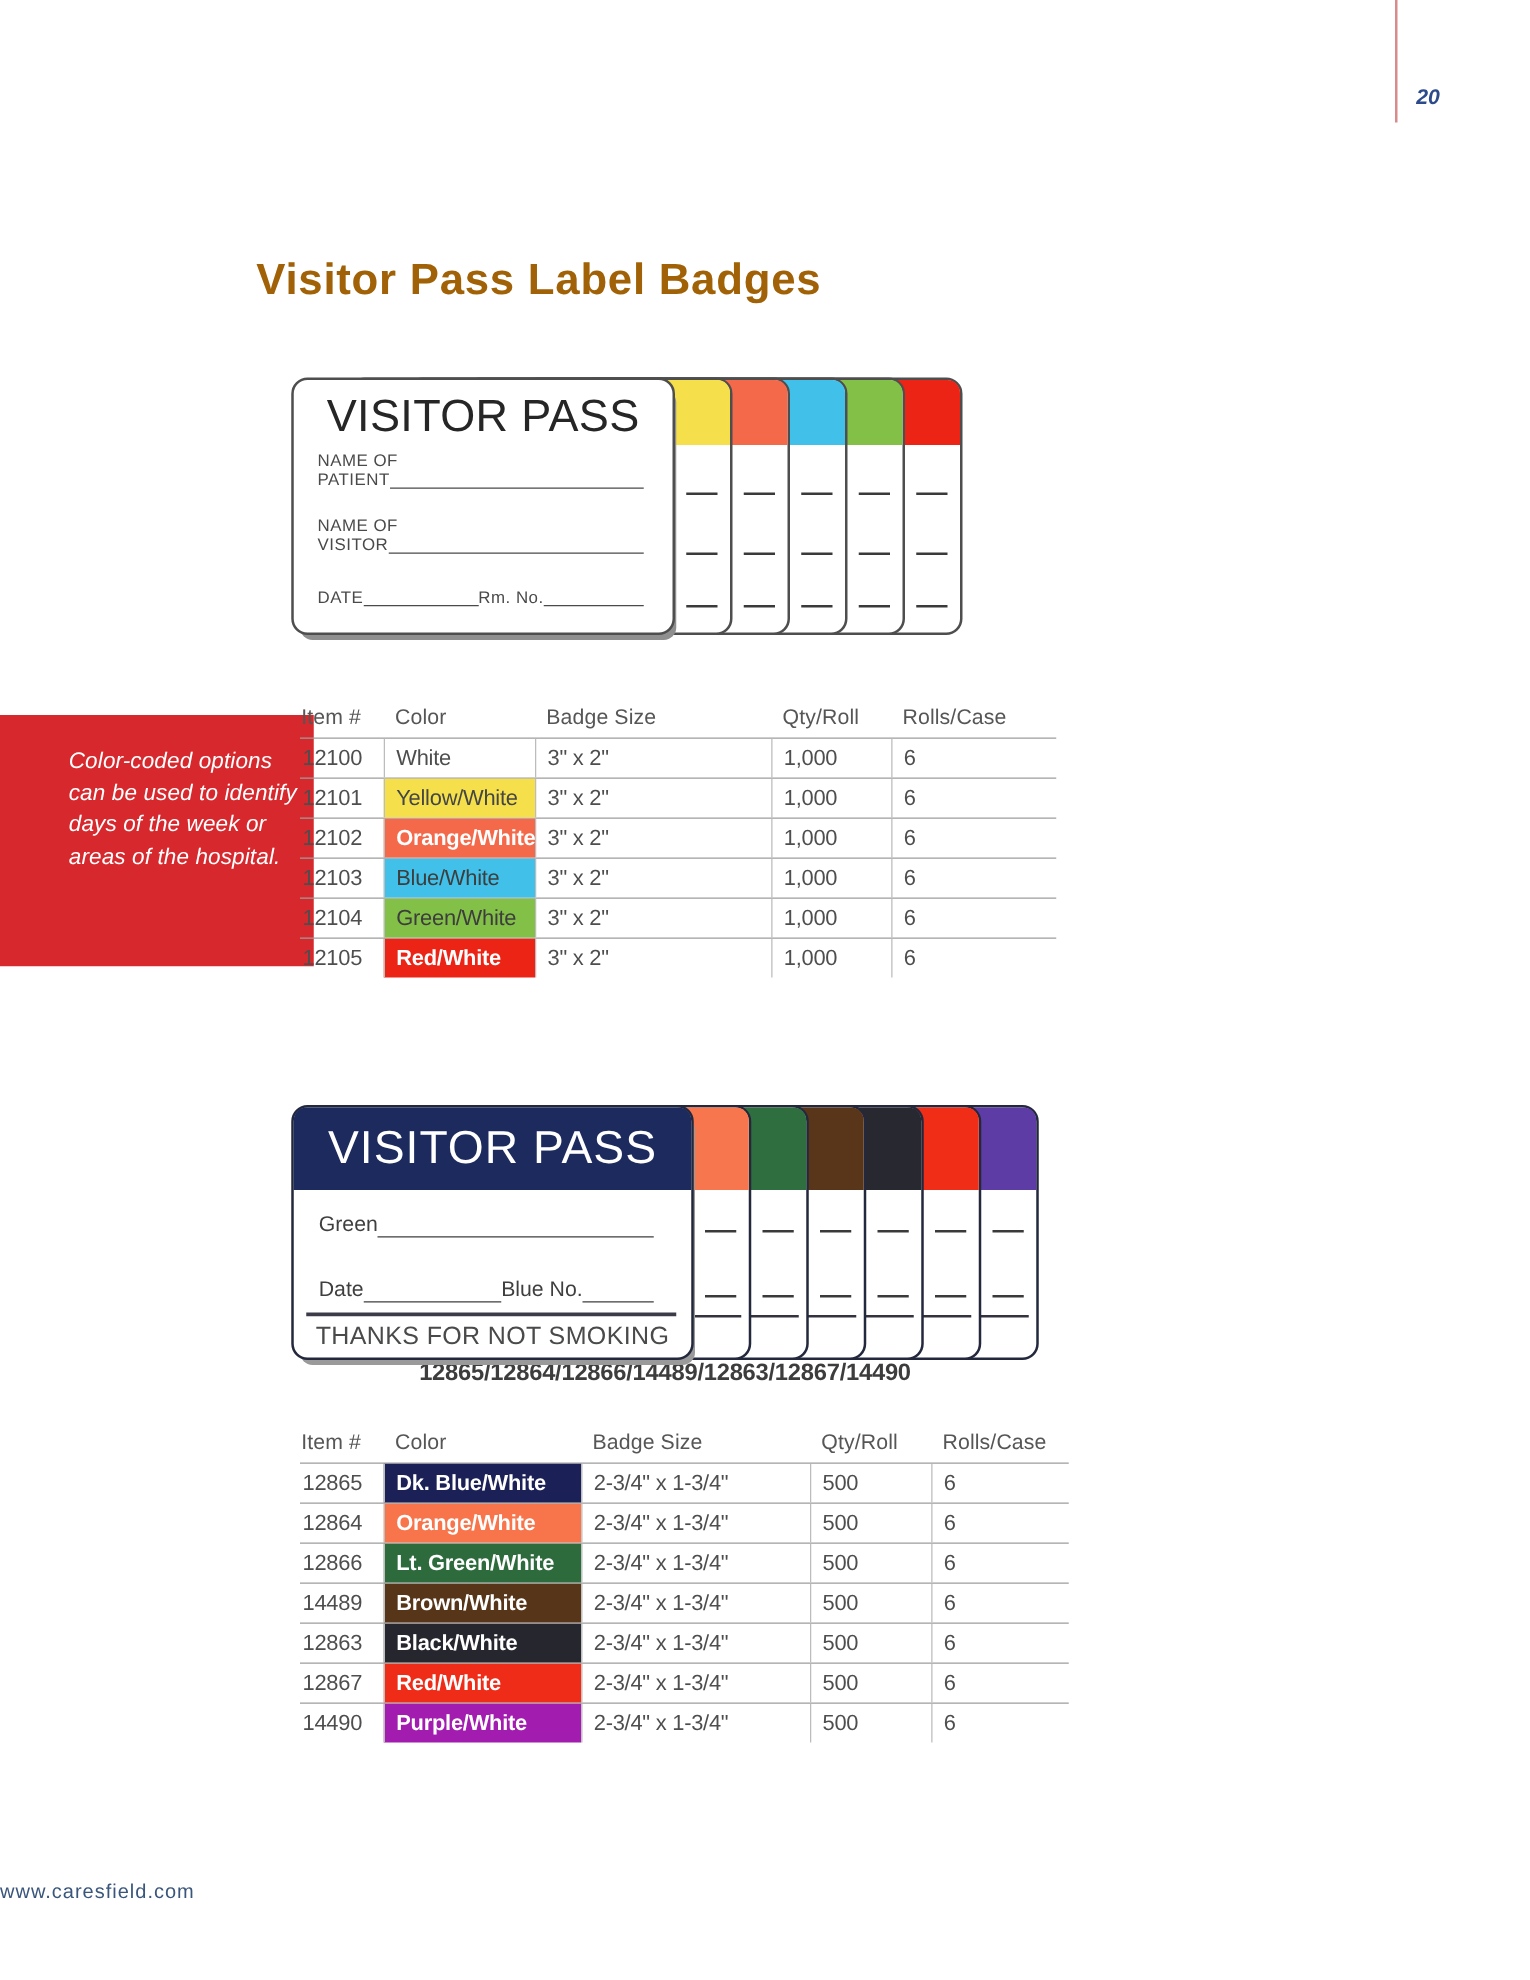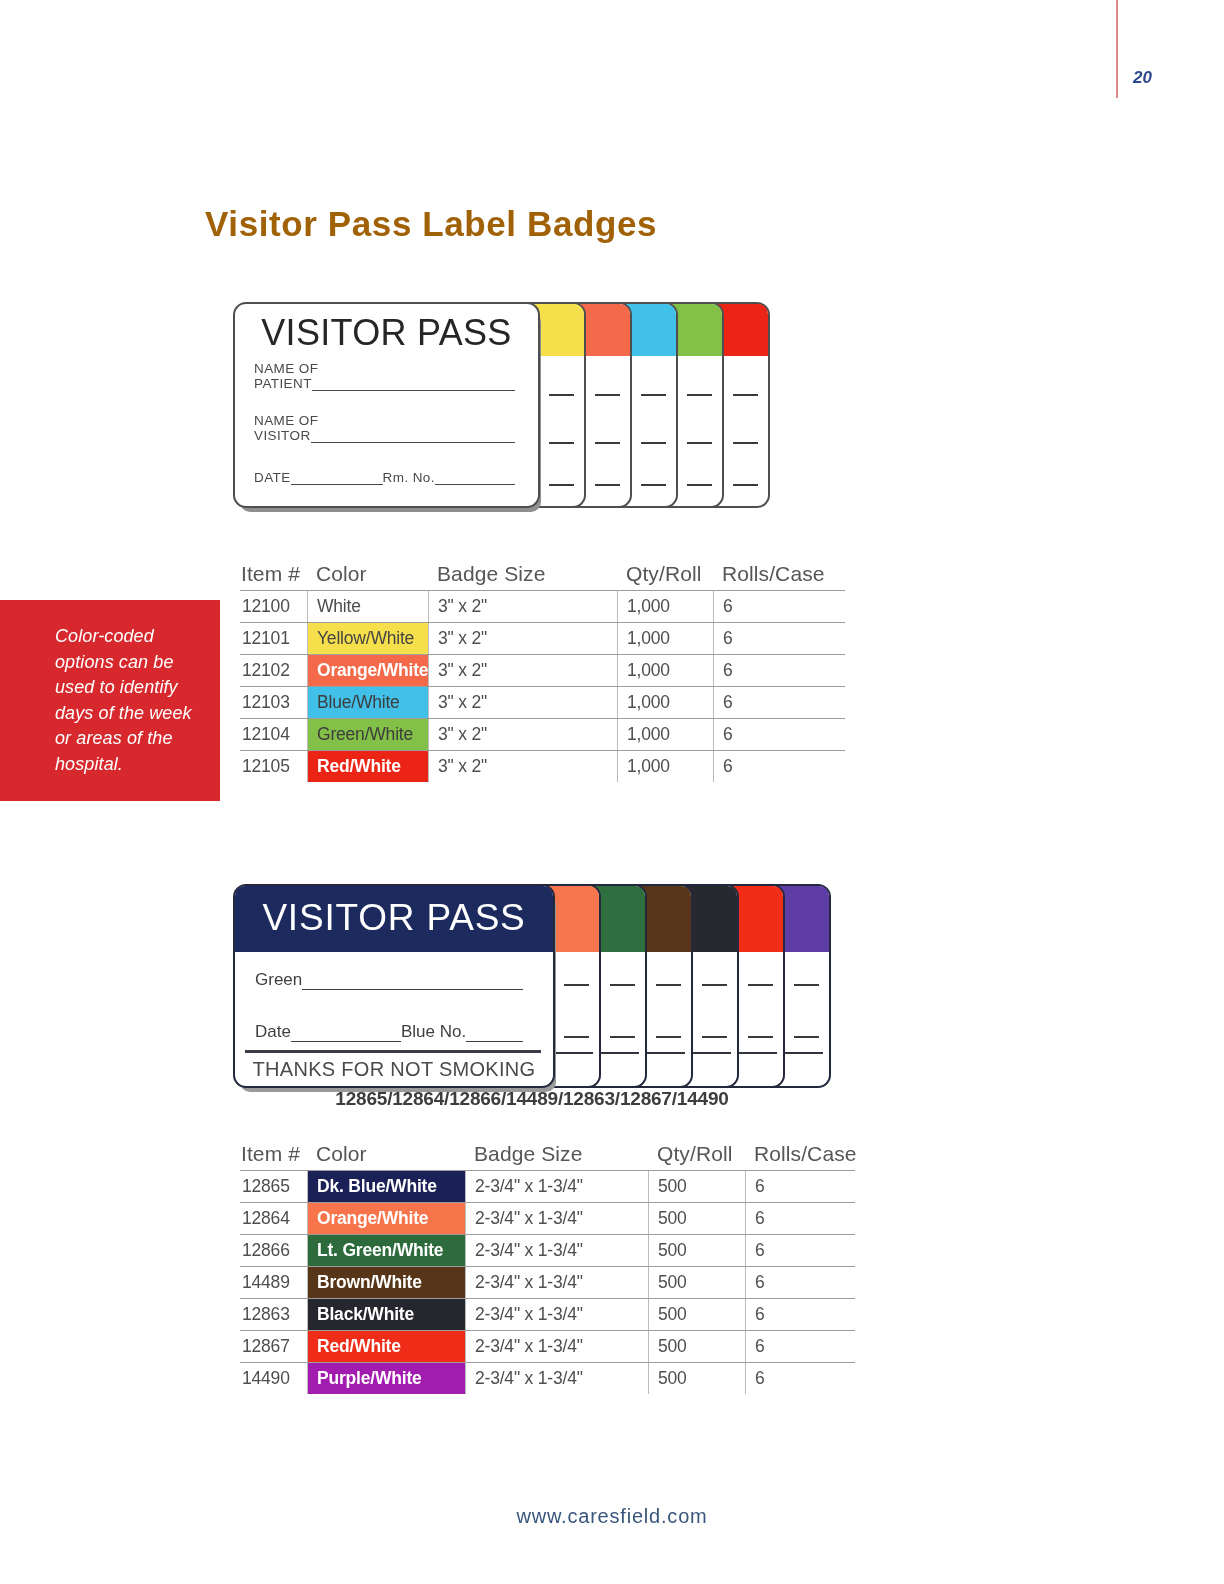--- a/index.html
+++ b/index.html
@@ -47,43 +47,43 @@
   .fld2 { position:absolute; left:20px; right:30px; color:#3f3f3f; font-size:17px; }
   .n2 { top:84px; } .d2 { top:136px; }
   .rule2 { position:absolute; left:10px; right:12px; top:164px; height:2.5px; background:#3c3c48; }
   .thanks { position:absolute; left:0; right:0; top:172px; text-align:center; font-size:20px; color:#4a4a4a; letter-spacing:0.3px; }
 
   .badge-caption { position:absolute; text-align:center; font-size:19px; font-weight:700; color:#3d3d3d; letter-spacing:-0.2px; }
   .cap1 { left:233px; top:508px; width:537px; }
   .cap2 { left:233px; top:1088px; width:598px; }
 
   
-  .callout { position:absolute; left:0; top:572px; width:220px; height:201px; background:#d7282d;
-             box-sizing:border-box; padding:24px 13px 12px 55px;margin-top:28px; }
+  .callout { position:absolute; left:0; top:572px; width:251px; height:201px; background:#d7282d;
+             box-sizing:border-box; padding:24px 13px 12px 55px; }
   .callout p { margin:0; color:#ffffff; font-style:italic; font-size:18px; line-height:25.5px; letter-spacing:0.1px; }
 
   
   .ptable { position:absolute; }
   .t1 { left:240px; top:560px; width:605px; }
   .t2 { left:240px; top:1140px; width:615px; }
   .thead, .trow { display:grid; }
   .t1 .thead, .t1 .trow { grid-template-columns:67px 121px 189px 96px 132px; }
   .t2 .thead, .t2 .trow { grid-template-columns:67px 158px 183px 97px 110px; }
   .thead { height:30px; }
-  .th { font-size:21px; color:#565656; line-height:28px; padding-left:9px; letter-spacing:0.1px; }
+  .th { font-size:17px; color:#565656; line-height:28px; padding-left:9px; letter-spacing:0.1px; }
   .th:first-child { padding-left:1px; }
   .trow { height:31px; border-top:1px solid #9d9d9d; }
   .c { font-size:17.5px; color:#4e4e4e; line-height:30px; padding-left:9px; letter-spacing:-0.2px;
        white-space:nowrap; overflow:hidden; box-sizing:border-box; }
   .c + .c { border-left:1px solid #bcbcbc; }
   .col-item { padding-left:2px; }
 
   
-  .footer-url { position:absolute; left:0; top:1505px; width:1224px; text-align:center;
-                font-size:20px; color:#3a567c; letter-spacing:0.8px; text-decoration:none; display:block; }
+  .footer-url { position:absolute; left:0; top:1505px; width:1224px; text-align:left;
+                font-size:16px; color:#3a567c; letter-spacing:0.8px; text-decoration:none; display:block; }
 </style>
 </head>
 <body>
 
 <div class="page">
 
   <div class="hdr-rule"></div>
   <div class="page-num">20</div>
 
   <div class="page-title">Visitor Pass Label Badges</div>

